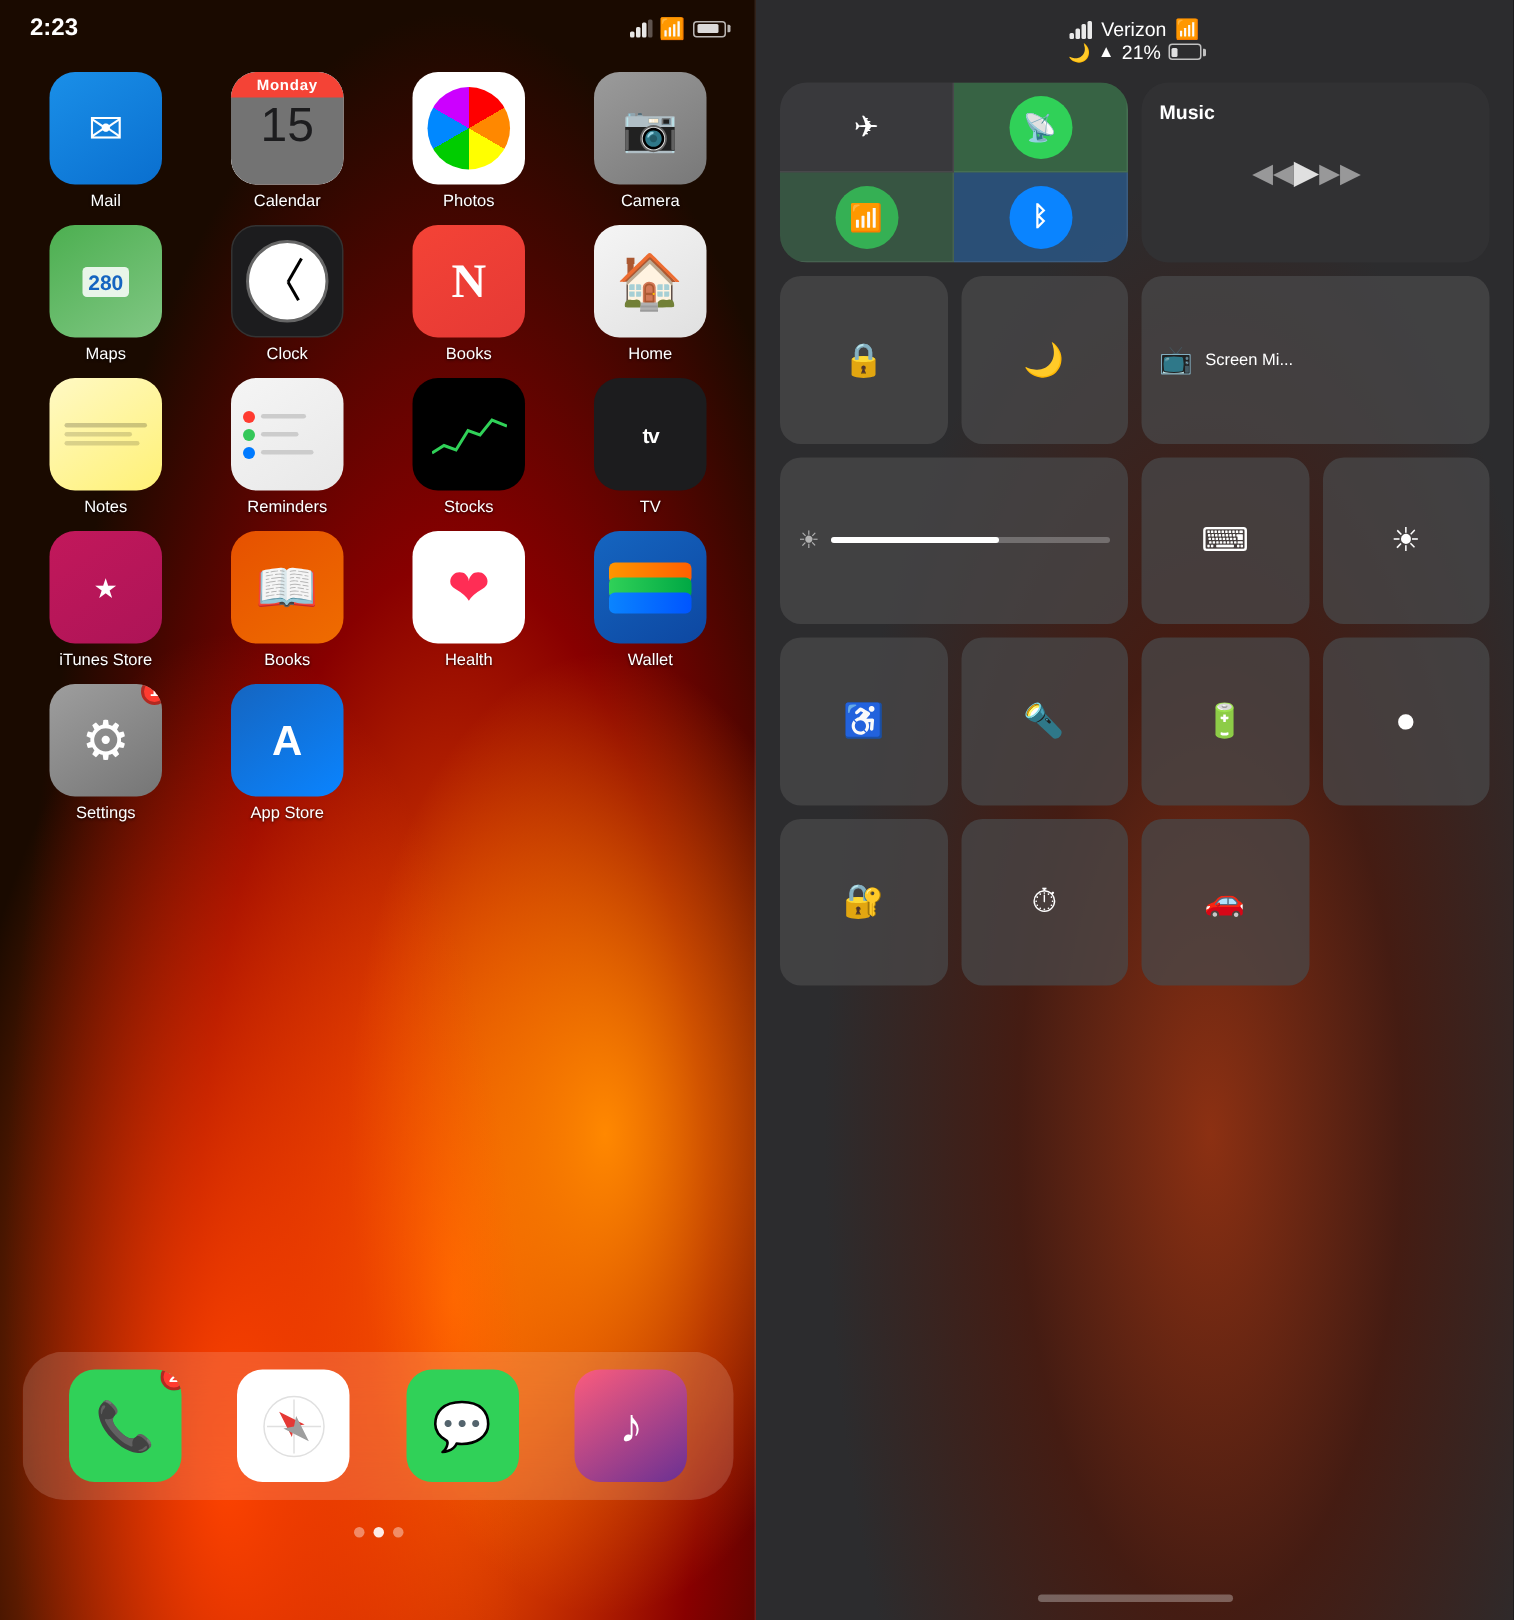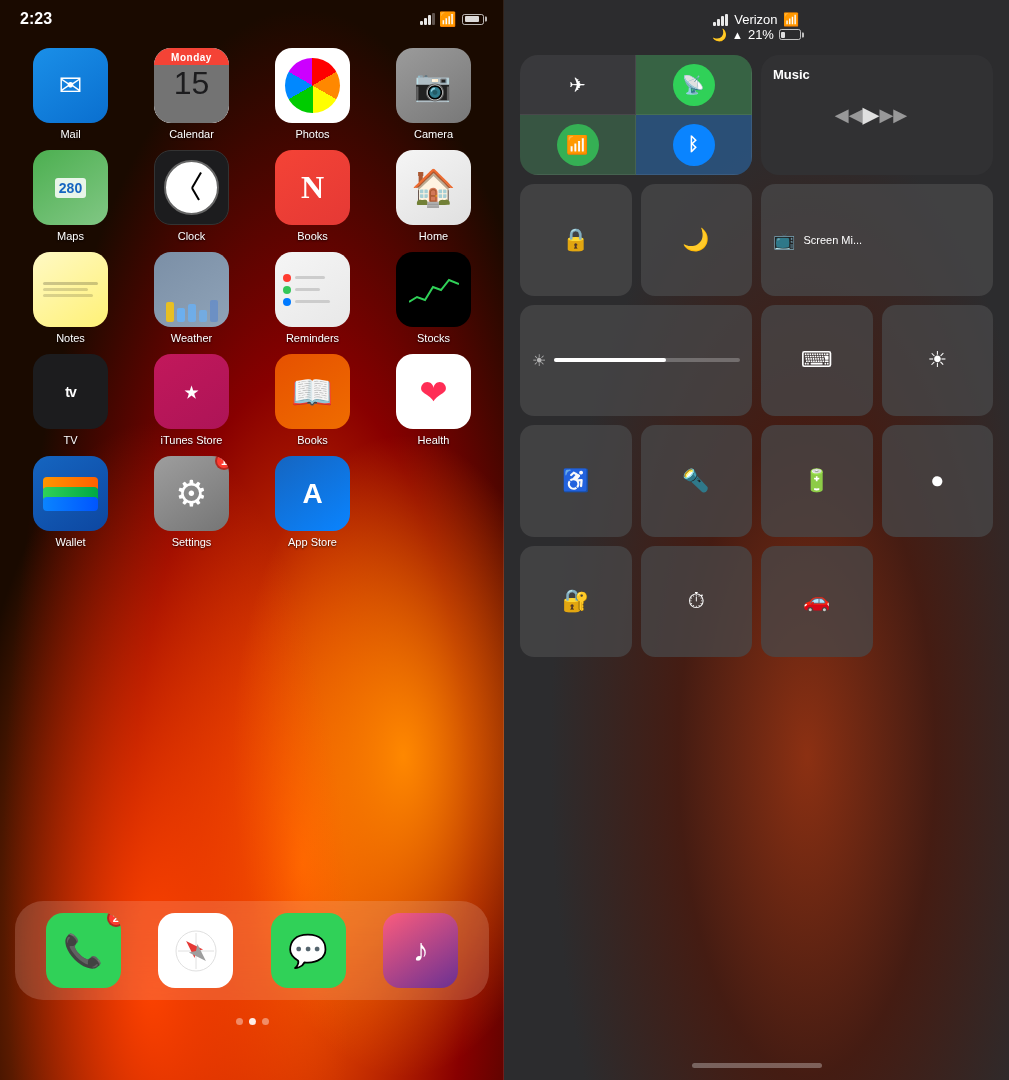--- a/index.html
+++ b/index.html
@@ -538,32 +538,20 @@
 
     <div class="app-item">
       <div class="app-icon icon-notes" style="flex-direction:column;align-items:flex-start;padding:8px 10px;gap:3px;">
         <div style="width:55px;height:3px;background:rgba(0,0,0,0.2);border-radius:2px;"></div>
         <div style="width:45px;height:3px;background:rgba(0,0,0,0.15);border-radius:2px;"></div>
         <div style="width:50px;height:3px;background:rgba(0,0,0,0.15);border-radius:2px;"></div>
       </div>
       <span class="app-label">Notes</span>
     </div>
 
-    <div class="app-item">
-      <div class="app-icon icon-weather" style="flex-direction:column;justify-content:flex-end;padding:5px;gap:2px;">
-        <div style="display:flex;gap:3px;align-items:flex-end;">
-          <div style="width:8px;height:20px;background:rgba(255,200,0,0.8);border-radius:2px;"></div>
-          <div style="width:8px;height:14px;background:rgba(100,180,255,0.8);border-radius:2px;"></div>
-          <div style="width:8px;height:18px;background:rgba(100,180,255,0.7);border-radius:2px;"></div>
-          <div style="width:8px;height:12px;background:rgba(100,180,255,0.6);border-radius:2px;"></div>
-          <div style="width:8px;height:22px;background:rgba(100,140,200,0.8);border-radius:2px;"></div>
-        </div>
-      </div>
-      <span class="app-label">Weather</span>
-    </div>
 
     <div class="app-item">
       <div class="app-icon icon-reminders" style="align-items:flex-start;justify-content:center;padding:8px;gap:4px;flex-direction:column;">
         <div style="display:flex;align-items:center;gap:4px;">
           <div style="width:8px;height:8px;background:#ff3b30;border-radius:50%;"></div>
           <div style="width:30px;height:3px;background:#ccc;border-radius:2px;"></div>
         </div>
         <div style="display:flex;align-items:center;gap:4px;">
           <div style="width:8px;height:8px;background:#34c759;border-radius:50%;"></div>
           <div style="width:25px;height:3px;background:#ccc;border-radius:2px;"></div>

